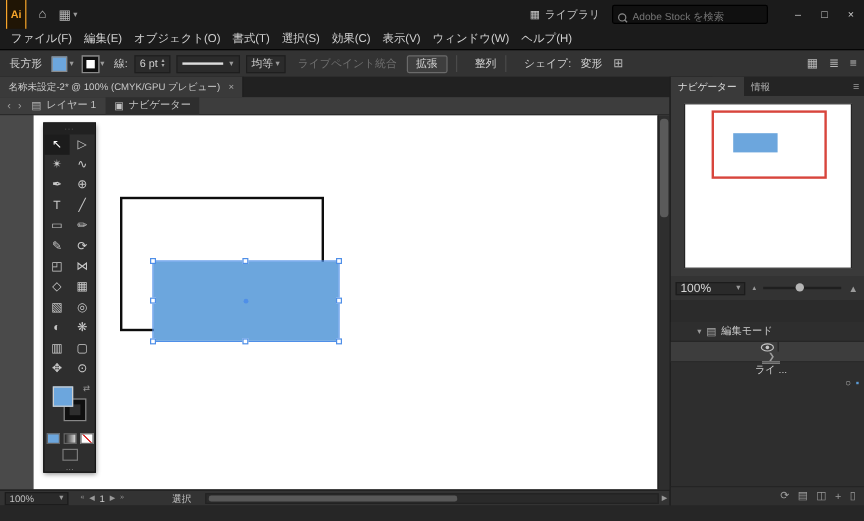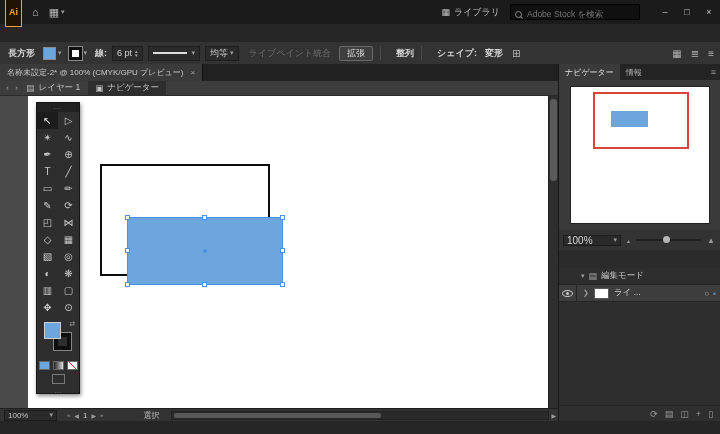--- a/index.html
+++ b/index.html
@@ -24,21 +24,21 @@
   .winbtn{width:22px;height:24px;display:flex;align-items:center;justify-content:center;color:#c9c9c9;font-size:9px;}
 
   
   .menubar{position:absolute;left:0;top:24px;width:720px;height:18px;background:#1b1b1b;border-bottom:1px solid #000;
     display:flex;align-items:center;padding-left:4px;}
   .menu-item{padding:0 5px;font-size:9.5px;color:#d2d2d2;}
 
   
   .controlbar{position:absolute;left:0;top:42px;width:720px;height:22px;background:#333;border-bottom:1px solid:#1f1f1f;
     display:flex;align-items:center;font-size:9px;color:#d2d2d2;}
-  .cb-label{margin-left:8px;white-space:nowrap;font-weight:bold;}
+  .cb-label{margin-left:8px;white-space:nowrap;}
   .swatch-fill{width:13px;height:13px;background:#6ca6dd;border:1px solid #8a8a8a;margin-left:8px;flex:0 0 auto;}
   .swatch-stroke{width:13px;height:13px;border:3px solid #101010;background:#fff;outline:1px solid #8a8a8a;margin-left:7px;flex:0 0 auto;}
   .cb-box{height:15px;background:#2b2b2b;border:1px solid #1e1e1e;display:flex;align-items:center;padding:0 4px;margin-left:5px;white-space:nowrap;}
   .stepper{display:flex;flex-direction:column;font-size:5px;line-height:4px;color:#aaa;margin-left:3px;}
   .line-preview{width:34px;height:2px;background:#ddd;margin-right:3px;}
   .disabled-btn{color:#6f6f6f;margin-left:10px;white-space:nowrap;}
   .cb-btn{height:15px;border:1px solid #6a6a6a;background:#3e3e3e;color:#ddd;font-size:9px;font-family:inherit;
     padding:0 7px;display:flex;align-items:center;margin-left:8px;border-radius:2px;white-space:nowrap;}
   .cb-sep{width:1px;height:14px;background:#4a4a4a;margin:0 7px;flex:0 0 auto;}
   .cb-right{margin-left:auto;display:flex;align-items:center;margin-right:6px;}
@@ -115,21 +115,21 @@
   .nav-zoom{position:absolute;left:0;top:166px;width:162px;height:20px;background:#333;display:flex;align-items:center;}
   .nz-mount{color:#9a9a9a;margin-left:6px;}
   .nz-slider{position:relative;flex:1;height:2px;background:#1f1f1f;margin:0 6px;}
   .nz-thumb{position:absolute;left:42%;top:-3px;width:7px;height:7px;background:#b5b5b5;border-radius:50%;}
 
   .layers-panel{position:absolute;left:0;top:188px;width:162px;height:169px;}
   .layers-body{position:absolute;left:0;top:16px;width:162px;height:153px;background:#2e2e2e;}
   .lp-row{height:17px;display:flex;align-items:center;border-bottom:1px solid #262626;font-size:8.5px;color:#cfcfcf;}
   .row-edit{padding-left:20px;gap:4px;}
   .lp-ico{color:#a8a8a8;font-size:9px;}
-  .row-layer{background:#3d3d3d;}
+  .row-layer{background:#3d3d3d;flex-direction:column;}
   .eye-cell{width:18px;height:17px;border-right:1px solid #262626;display:flex;align-items:center;justify-content:center;}
   .eye{position:relative;width:11px;height:8px;}
   .eye::before{content:"";position:absolute;left:0;top:1px;width:9px;height:5px;border:1px solid #c6c6c6;border-radius:50%;}
   .eye::after{content:"";position:absolute;left:3.5px;top:2.5px;width:3px;height:3px;background:#c6c6c6;border-radius:50%;}
   .lp-chev{color:#9f9f9f;font-size:7px;margin-left:6px;}
   .thumb{width:15px;height:11px;background:#fff;border:1px solid #5a5a5a;margin-left:5px;}
   .lp-name{margin-left:5px;}
   .lp-right{margin-left:auto;display:flex;align-items:center;gap:4px;margin-right:5px;}
   .target{color:#aaa;font-size:8px;}
   .seldot{color:#5b9bd5;font-size:8px;}
@@ -154,20 +154,31 @@
       <span class="searchbox">
         <span class="mag"></span>
         <input placeholder="Adobe Stock を検索" style="">
       </span>
       <span class="winbtn">–</span>
       <span class="winbtn">□</span>
       <span class="winbtn">×</span>
     </div>
   </header>
 
+  <nav class="menubar">
+      <span class="menu-item">ファイル(F)</span>
+      <span class="menu-item">編集(E)</span>
+      <span class="menu-item">オブジェクト(O)</span>
+      <span class="menu-item">書式(T)</span>
+      <span class="menu-item">選択(S)</span>
+      <span class="menu-item">効果(C)</span>
+      <span class="menu-item">表示(V)</span>
+      <span class="menu-item">ウィンドウ(W)</span>
+      <span class="menu-item">ヘルプ(H)</span>
+    </nav>
 
   <div class="controlbar">
     <span class="cb-label">長方形</span>
     <span class="swatch-fill"></span>
     <span class="caret">▾</span>
     <span class="swatch-stroke"></span>
     <span class="caret">▾</span>
     <span class="cb-label">線:</span>
     <span class="cb-box">
       <span>6 pt</span>

